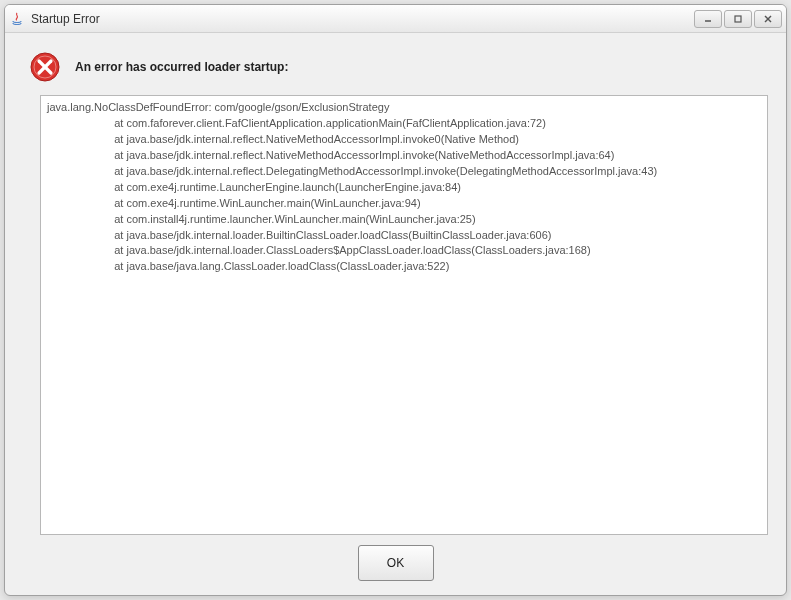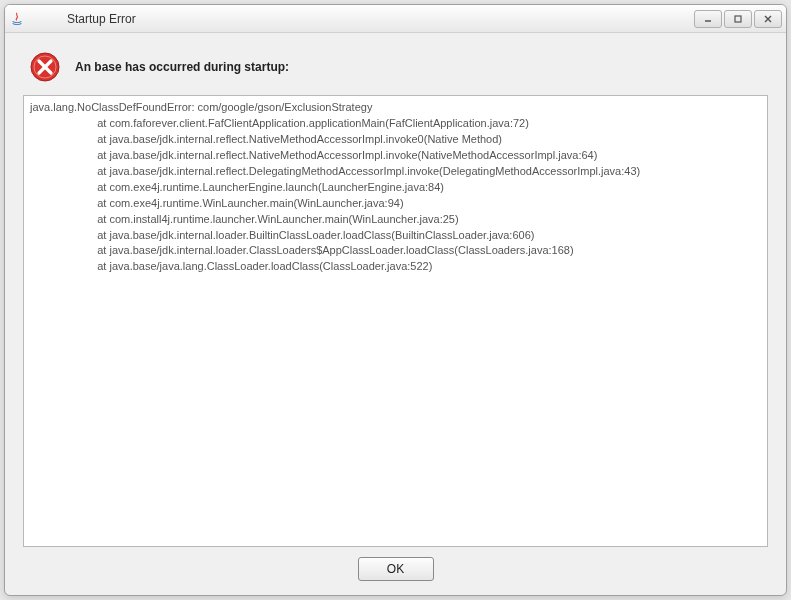--- a/index.html
+++ b/index.html
@@ -23,21 +23,20 @@
       box-shadow: 0 2px 8px rgba(0,0,0,0.15);
       overflow: hidden;
     }
     .titlebar {
       height: 28px;
       background: linear-gradient(to bottom, #fefefe, #e8e8e8);
       border-bottom: 1px solid #d0d0d0;
       display: flex;
       align-items: center;
       padding: 0 4px;
-      gap: 36px;
     }
     .titlebar-icon {
       width: 16px;
       height: 16px;
       margin-right: 6px;
       display: flex;
       align-items: center;
       justify-content: center;
     }
     .titlebar-title {
@@ -89,32 +88,33 @@
       flex: 1;
       background: #ffffff;
       border: 1px solid #b8b8b8;
       padding: 4px 6px;
       font-family: Tahoma, Arial, sans-serif;
       font-size: 11px;
       color: #555;
       line-height: 1.45;
       overflow: auto;
       white-space: nowrap;
+      margin-left: 17px;
     }
     .trace-line {
       white-space: pre;
     }
     .button-row {
       display: flex;
       justify-content: center;
       padding: 10px 0 4px 0;
     }
     .ok-button {
       width: 76px;
-      height: 24px;
+      height: 36px;
       background: linear-gradient(to bottom, #fdfdfd, #e6e6e6);
       border: 1px solid #8a8a8a;
       border-radius: 3px;
       font-size: 12px;
       color: #222;
       cursor: pointer;
     }
   </style>
 </head>
 <body>
@@ -151,21 +151,21 @@
   <div class="content">
     <div class="header-row">
       <span class="error-icon">
         <svg width="32" height="32" viewBox="0 0 32 32">
           <circle cx="16" cy="16" r="14" fill="#d9332e" stroke="#a81f1b" stroke-width="1"></circle>
           <circle cx="16" cy="16" r="11" fill="none" stroke="#f5b5b0" stroke-width="1" opacity="0.6"></circle>
           <line x1="10" y1="10" x2="22" y2="22" stroke="#ffffff" stroke-width="3.2" stroke-linecap="round"></line>
           <line x1="22" y1="10" x2="10" y2="22" stroke="#ffffff" stroke-width="3.2" stroke-linecap="round"></line>
         </svg>
       </span>
-      <span class="error-heading">An base has occurred during startup:</span>
+      <span class="error-heading">An error has occurred loader startup:</span>
     </div>
 
     <div class="trace-box" id="trace-box">
     <div class="trace-line">java.lang.NoClassDefFoundError: com/google/gson/ExclusionStrategy</div>
         <div class="trace-line">                      at com.faforever.client.FafClientApplication.applicationMain(FafClientApplication.java:72)</div>
         <div class="trace-line">                      at java.base/jdk.internal.reflect.NativeMethodAccessorImpl.invoke0(Native Method)</div>
         <div class="trace-line">                      at java.base/jdk.internal.reflect.NativeMethodAccessorImpl.invoke(NativeMethodAccessorImpl.java:64)</div>
         <div class="trace-line">                      at java.base/jdk.internal.reflect.DelegatingMethodAccessorImpl.invoke(DelegatingMethodAccessorImpl.java:43)</div>
         <div class="trace-line">                      at com.exe4j.runtime.LauncherEngine.launch(LauncherEngine.java:84)</div>
         <div class="trace-line">                      at com.exe4j.runtime.WinLauncher.main(WinLauncher.java:94)</div>

